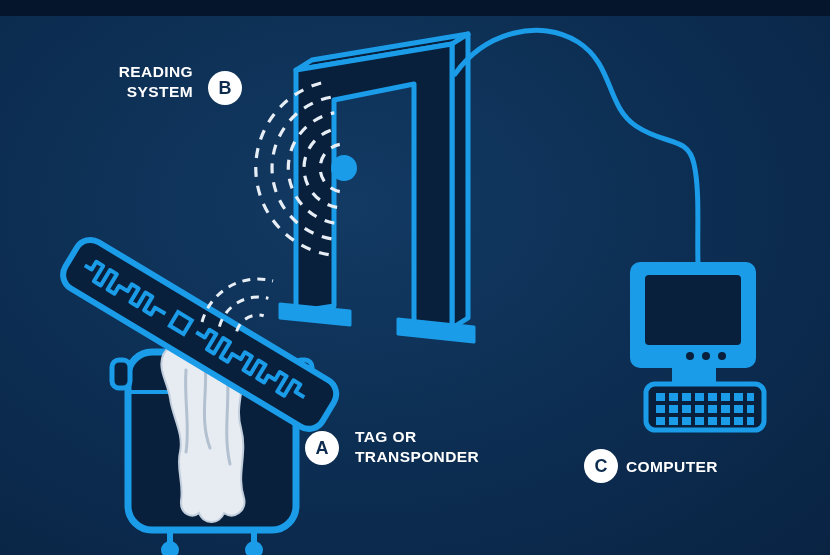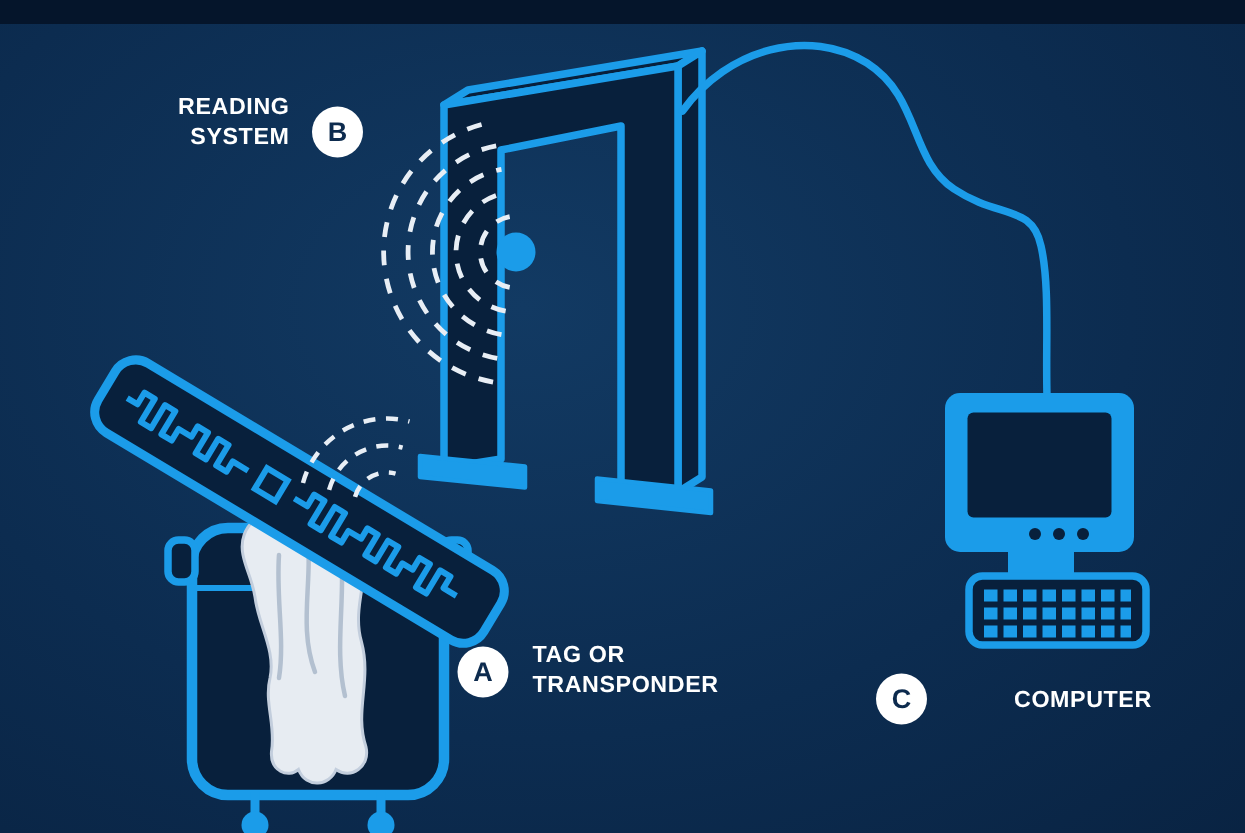--- a/index.html
+++ b/index.html
@@ -106,15 +106,15 @@
 
   <div class="label right" style="left:40px;top:46px;width:153px;">READING
 SYSTEM</div>
   <div class="badge" style="left:208px;top:55px;">B</div>
 
   <div class="badge" style="left:305px;top:415px;">A</div>
   <div class="label" style="left:355px;top:411px;">TAG OR
 TRANSPONDER</div>
 
   <div class="badge" style="left:584px;top:433px;">C</div>
-  <div class="label" style="left:676px;top:441px;">COMPUTER</div>
+  <div class="label" style="left:626px;top:441px;">COMPUTER</div>
 
 </div>
 
 </body></html>

